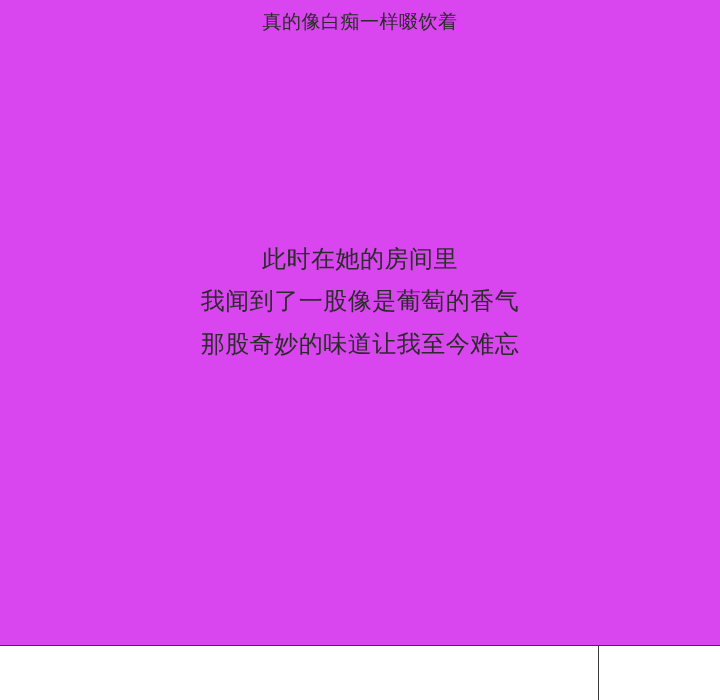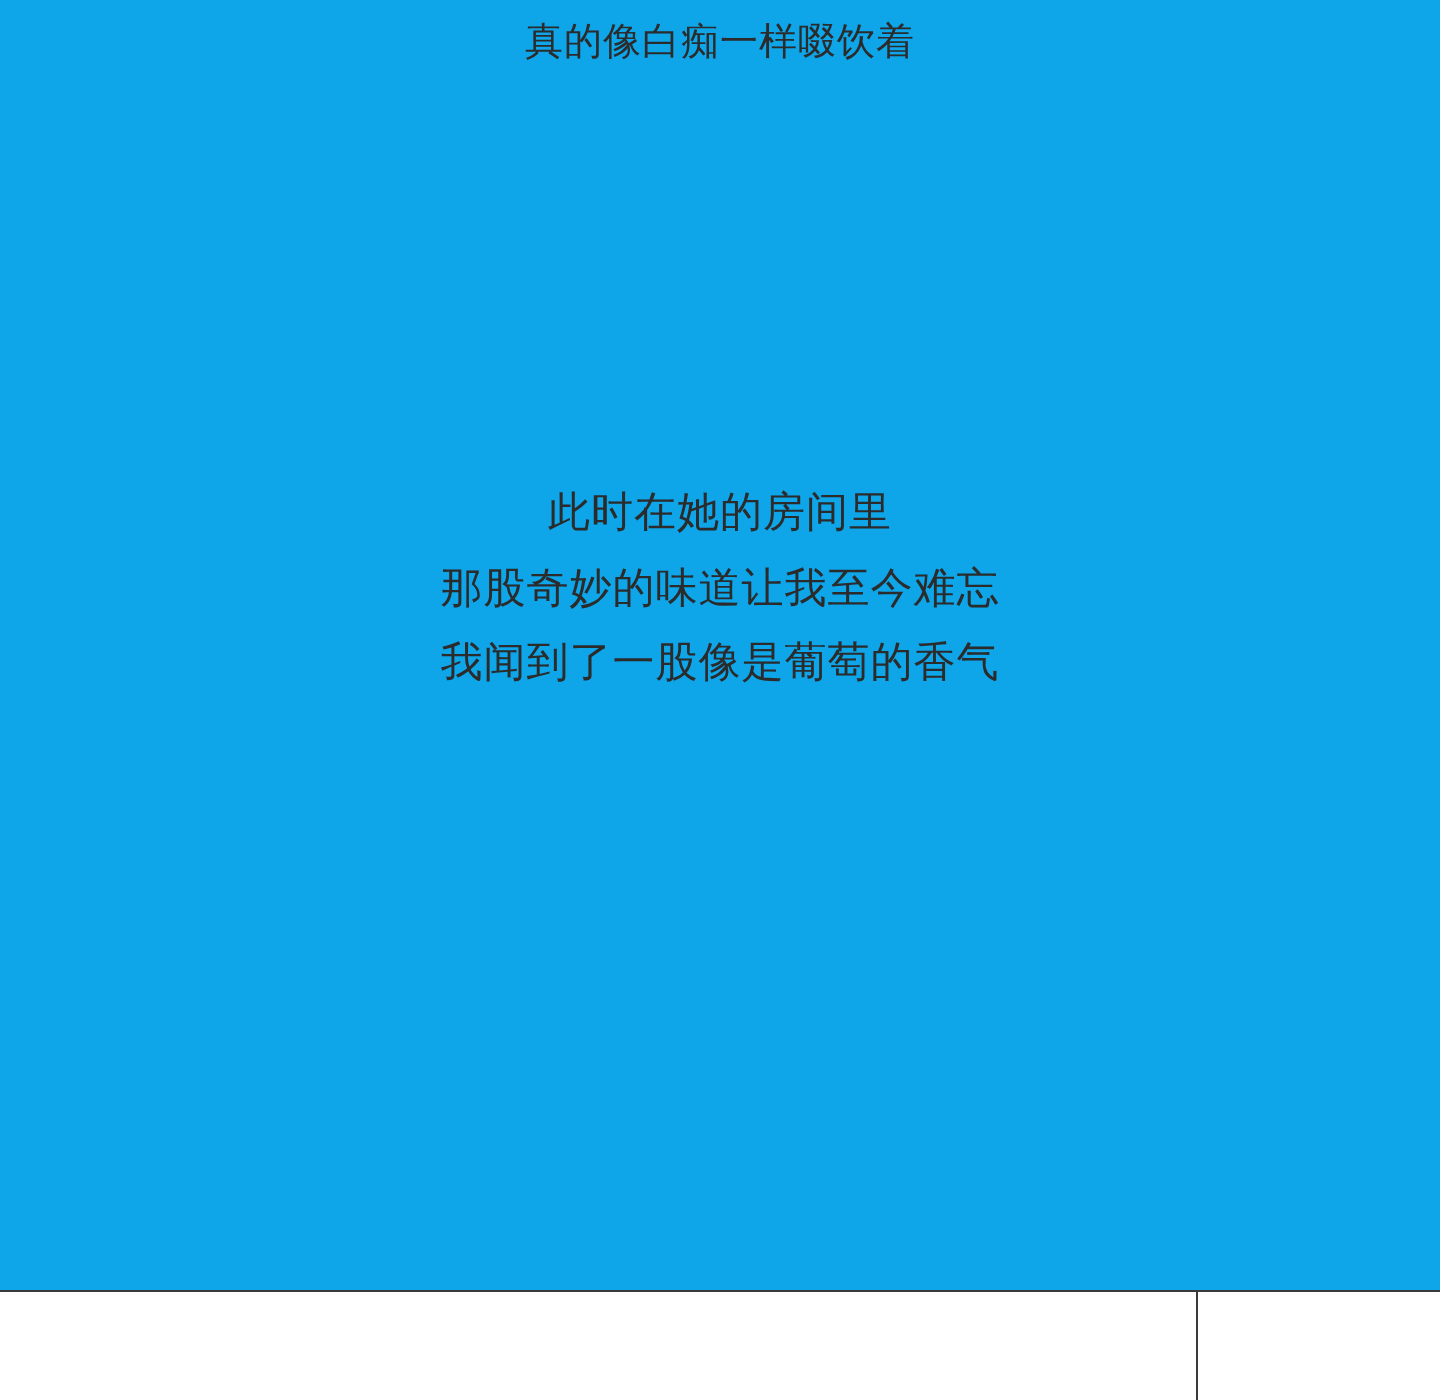--- a/index.html
+++ b/index.html
@@ -11,41 +11,41 @@
     height: 700px;
     background: #ffffff;
     font-family: "DejaVu Sans", "Liberation Sans", sans-serif;
     color: #231f20;
     overflow: hidden;
   }
   .page {
     position: relative;
     width: 720px;
     height: 700px;
-    background: #0ea5e9;
+    background: #d946ef;
   }
   .text-block {
     position: absolute;
     width: 100%;
     text-align: center;
     line-height: 1.6;
     letter-spacing: 0.5px;
     color: #2b2b2b;
   }
   .line {
     display: block;
     white-space: nowrap;
   }
   #block-1 {
     top: 6px;
     font-size: 19px;
   }
   #block-2 {
     top: 240px;
-    font-size: 21px;
+    font-size: 24px;
   }
   #block-2 .line {
     margin-bottom: 4px;
   }
   #block-3 {
     top: 582px;
     font-size: 20px;
   }
   .divider {
     position: absolute;
@@ -78,22 +78,22 @@
 <body>
 
 <div class="page">
 
   <div class="text-block" id="block-1">
     <span class="line">真的像白痴一样啜饮着</span>
   </div>
 
   <div class="text-block" id="block-2">
     <span class="line">此时在她的房间里</span>
+    <span class="line">我闻到了一股像是葡萄的香气</span>
     <span class="line">那股奇妙的味道让我至今难忘</span>
-    <span class="line">我闻到了一股像是葡萄的香气</span>
   </div>
 
 
   <div class="bottom-area"></div>
   <div class="divider" id="divider-main"></div>
   <div class="panel-edge"></div>
 
 </div>
 
 </body></html>

